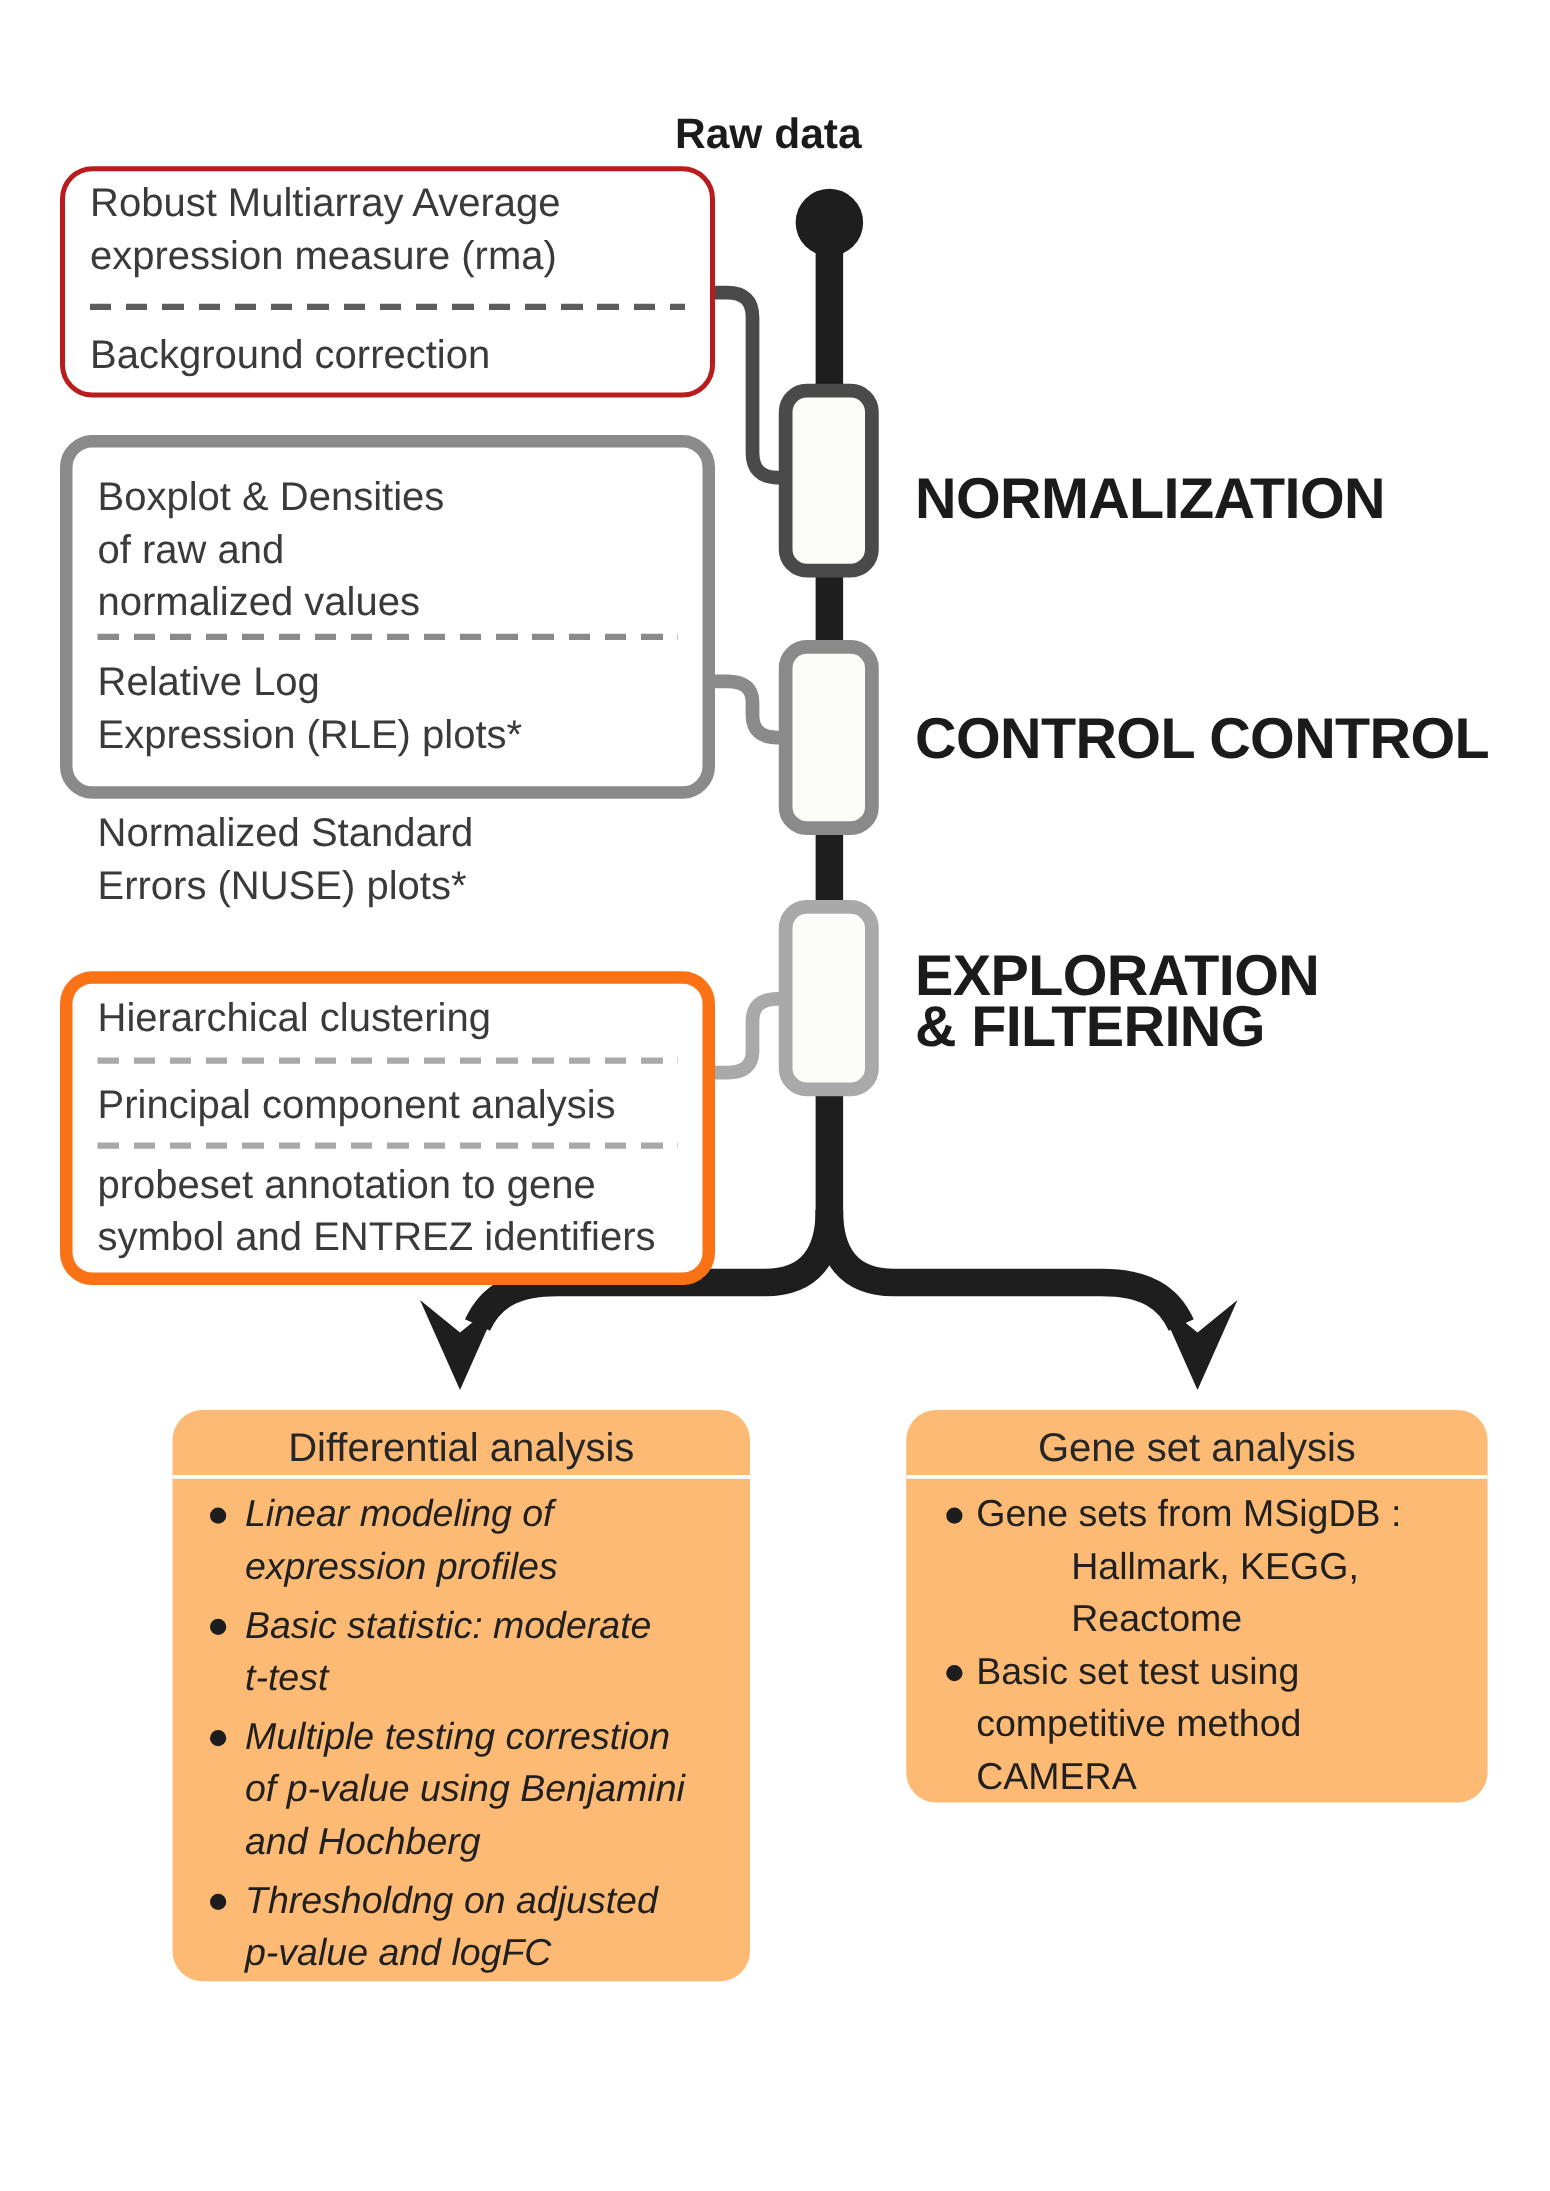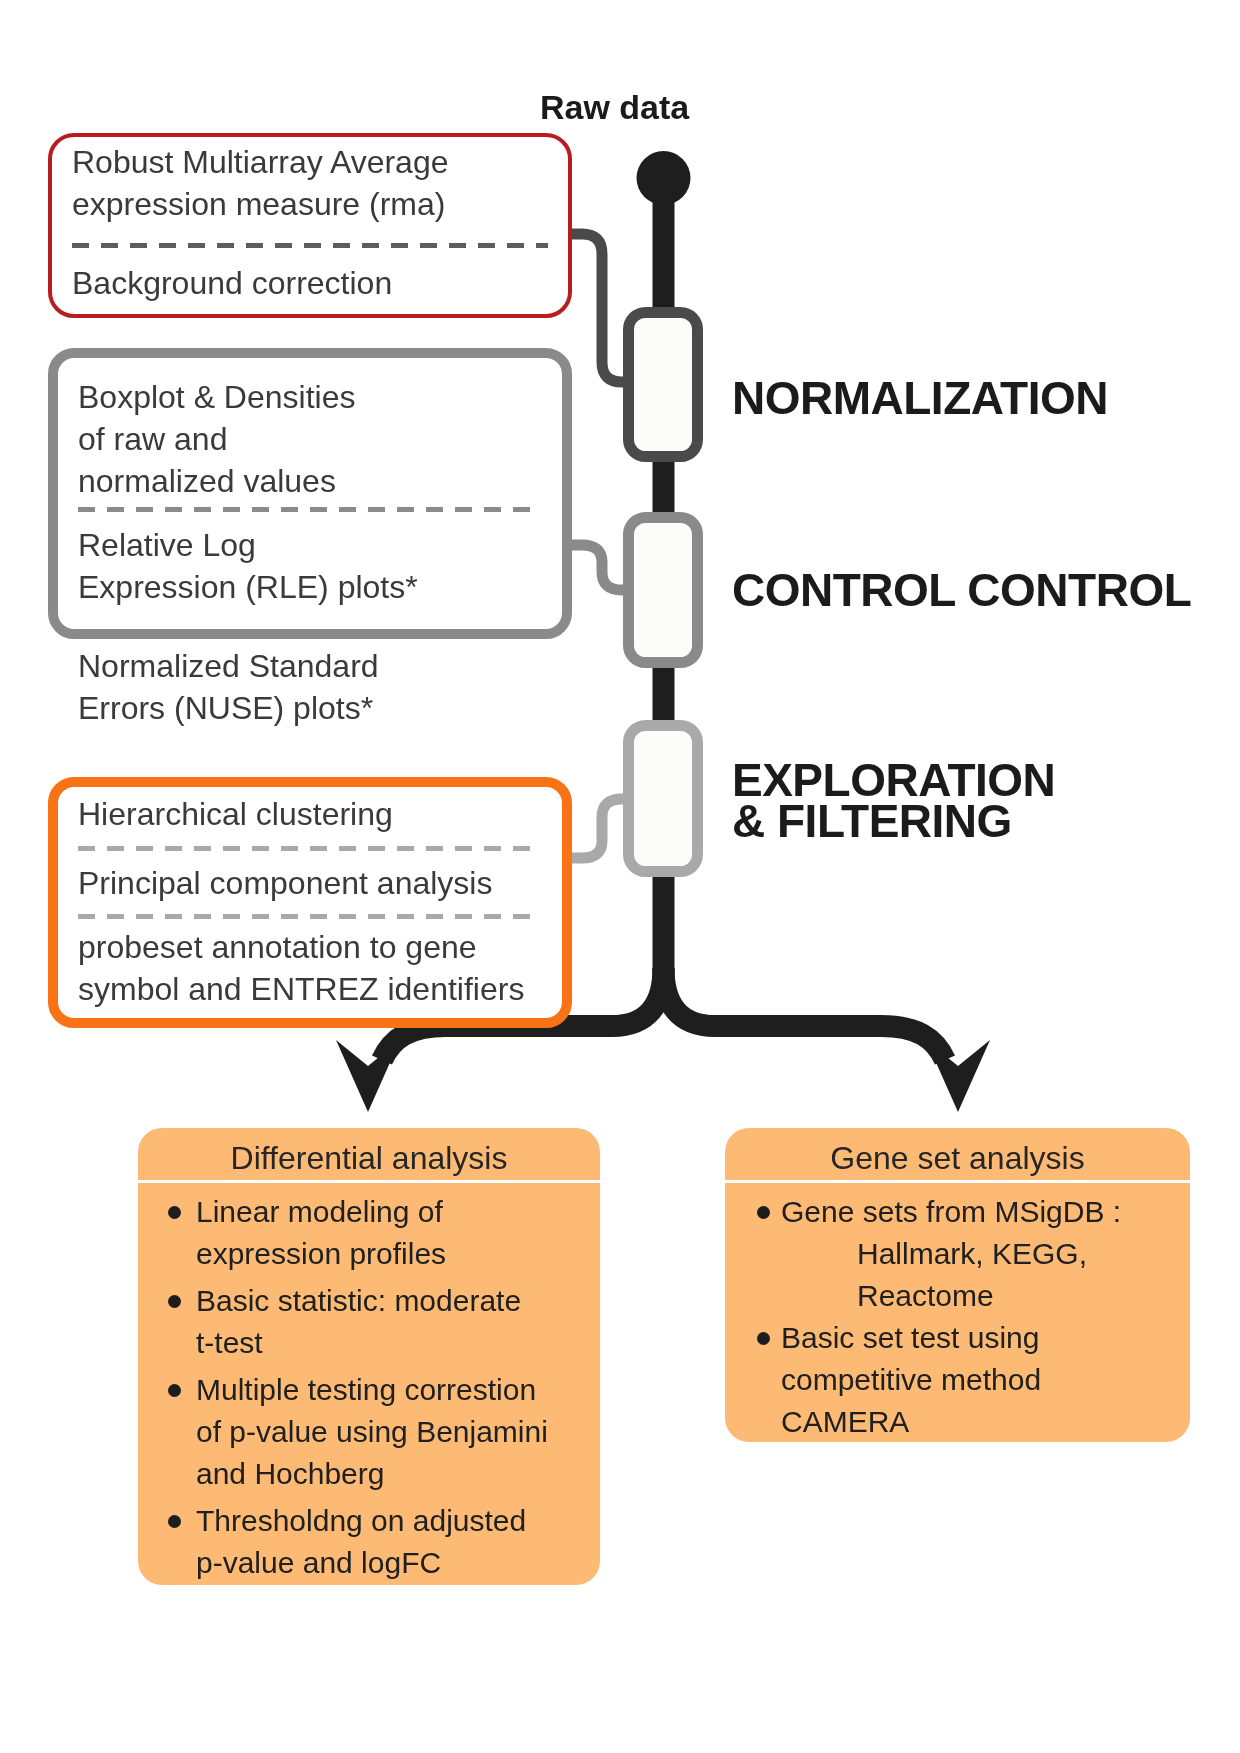--- a/index.html
+++ b/index.html
@@ -31,21 +31,21 @@
   .stage-norm{top:378px;}
   .stage-qc{top:570px;}
   .stage-exp{top:760px;}
 
   .panel{position:absolute;background:#fdba74;border-radius:24px;color:#202020;overflow:hidden;}
   .panel-left{left:138px;top:1128px;width:462px;height:457px;}
   .panel-right{left:725px;top:1128px;width:465px;height:314px;}
   .panel-title{font-size:32px;line-height:44px;padding-top:8px;text-align:center;color:#262626;}
   .panel-sep{height:3px;background:#ffffff;}
   .bullets{padding-top:8px;}
-  .panel-left .bullets{padding-left:30px;padding-right:24px;}
+  .panel-left .bullets{padding-left:30px;padding-right:24px;font-style:italic;}
   .panel-right .bullets{padding-left:32px;padding-right:23px;}
   .bitem{display:flex;align-items:flex-start;}
   .panel-left .bitem{margin-top:5px;}
   .panel-left .bitem:first-child{margin-top:0;}
   .dot{flex:none;width:13px;height:13px;border-radius:50%;background:#1d1d1d;margin-top:15px;}
   .panel-left .dot{margin-right:15px;}
   .panel-right .dot{margin-right:11px;}
   .blines{font-size:30px;line-height:42px;}
   .blines div{white-space:nowrap;}
   .blines .sub{padding-left:76px;}

